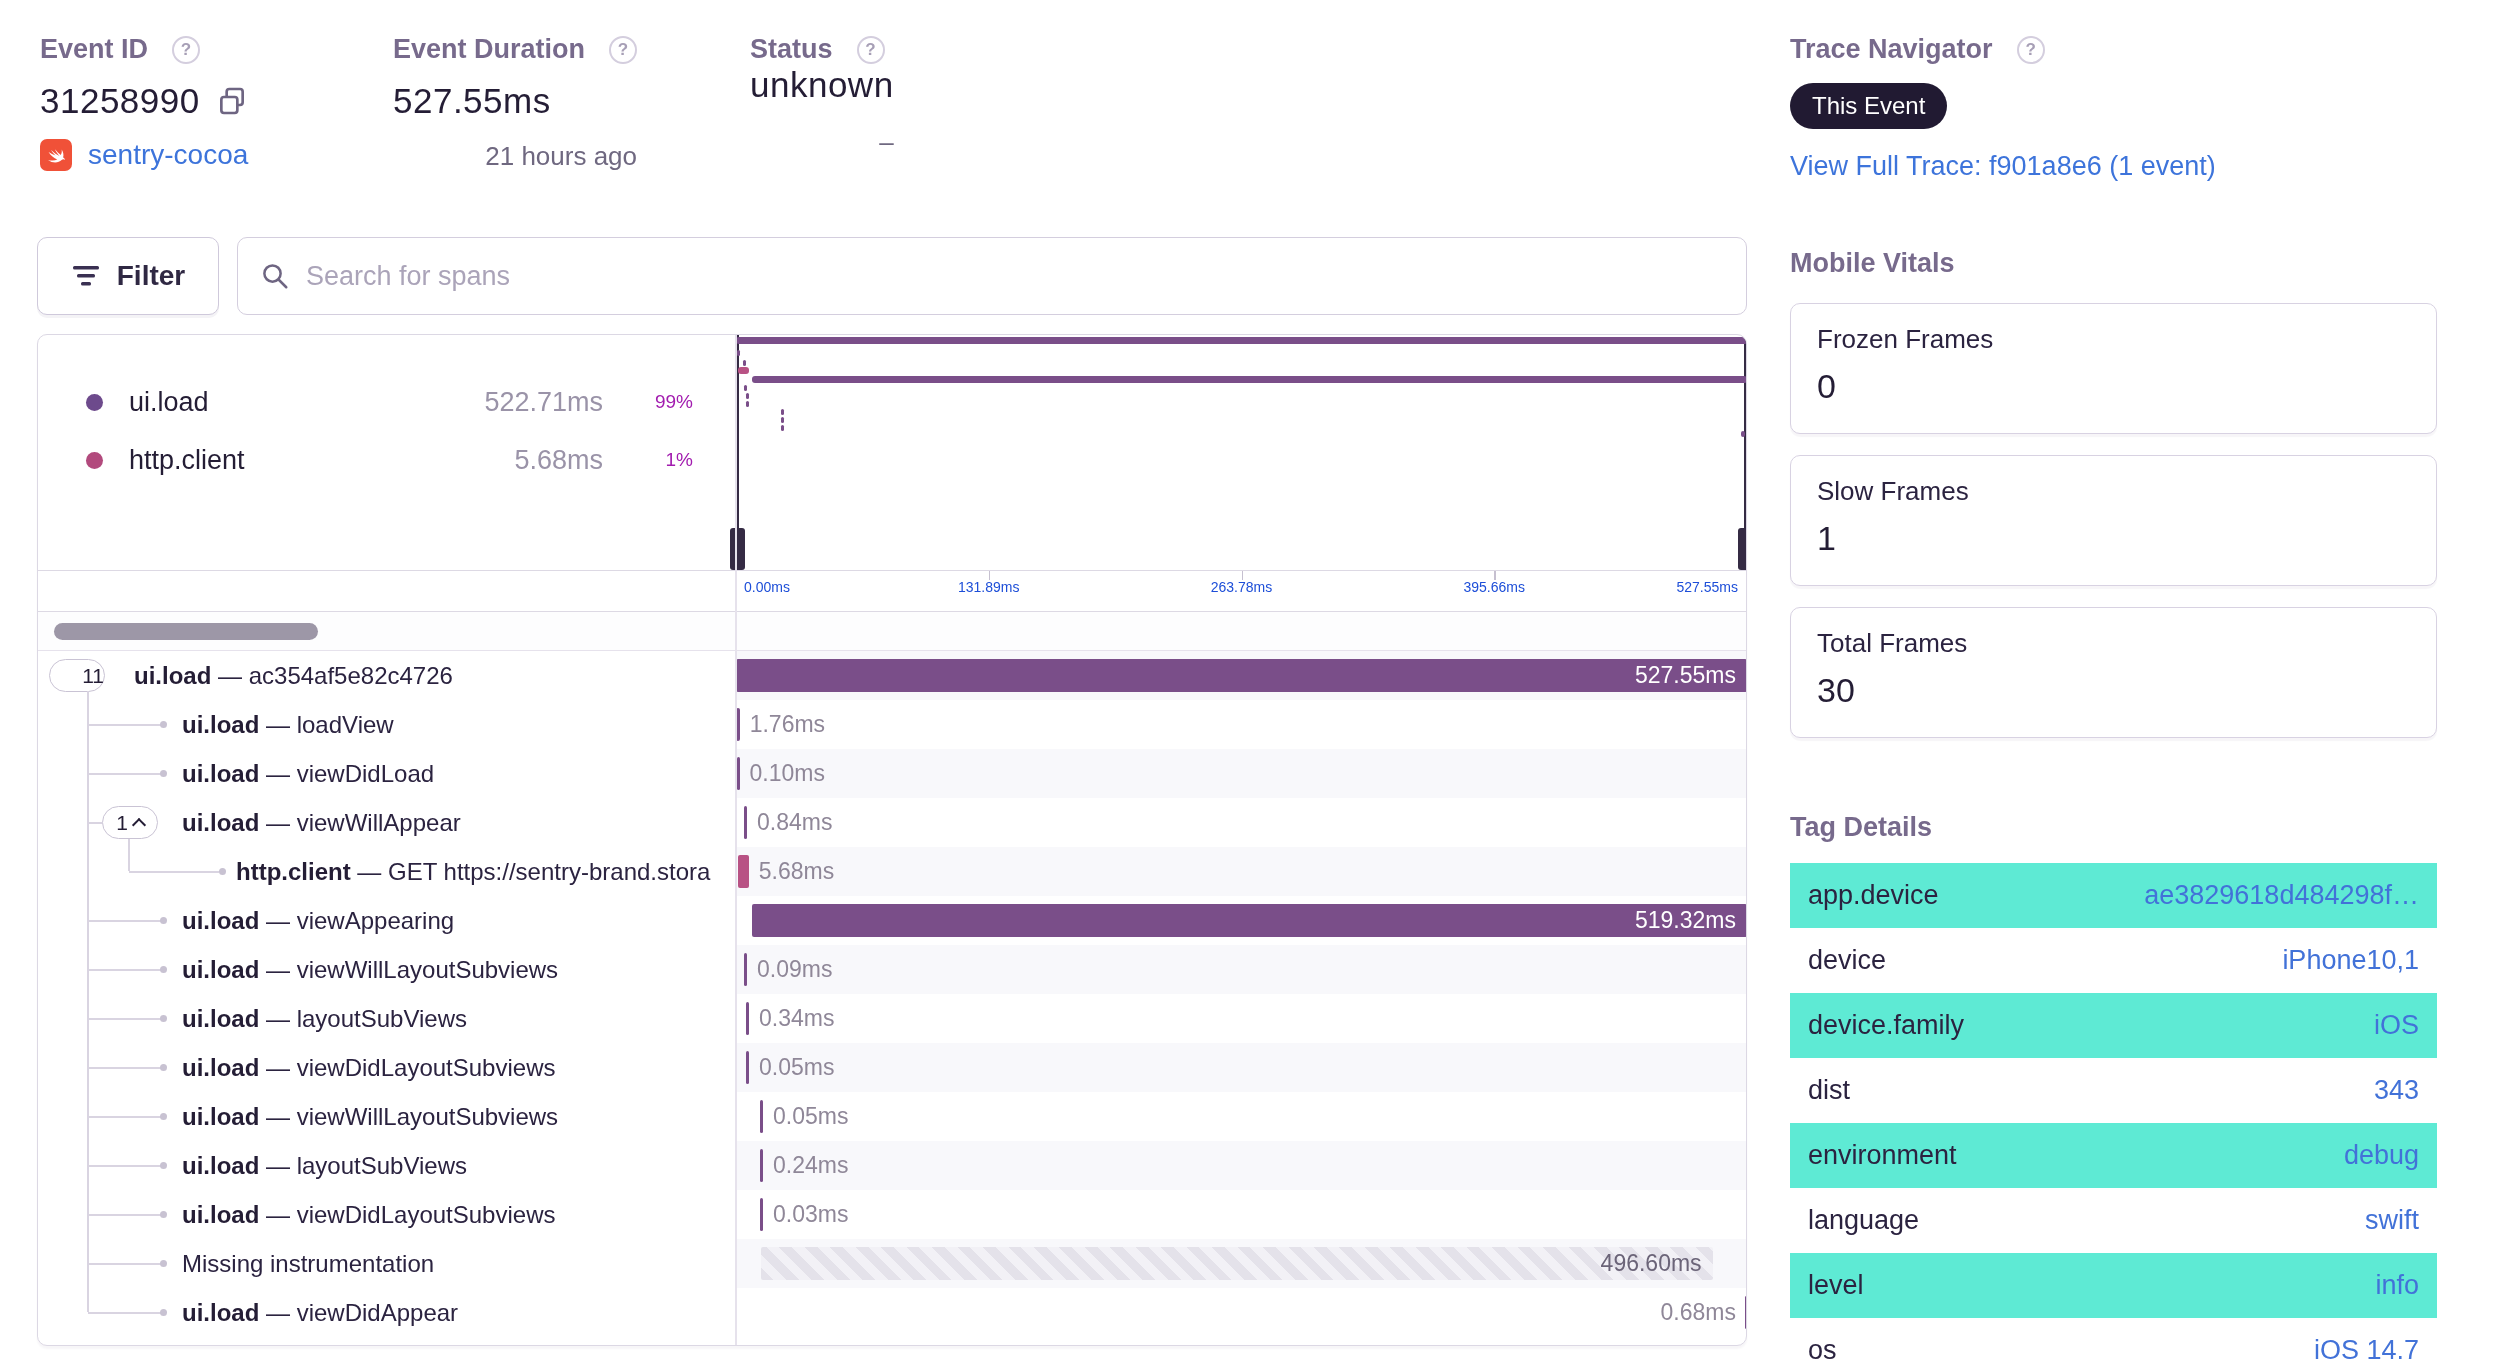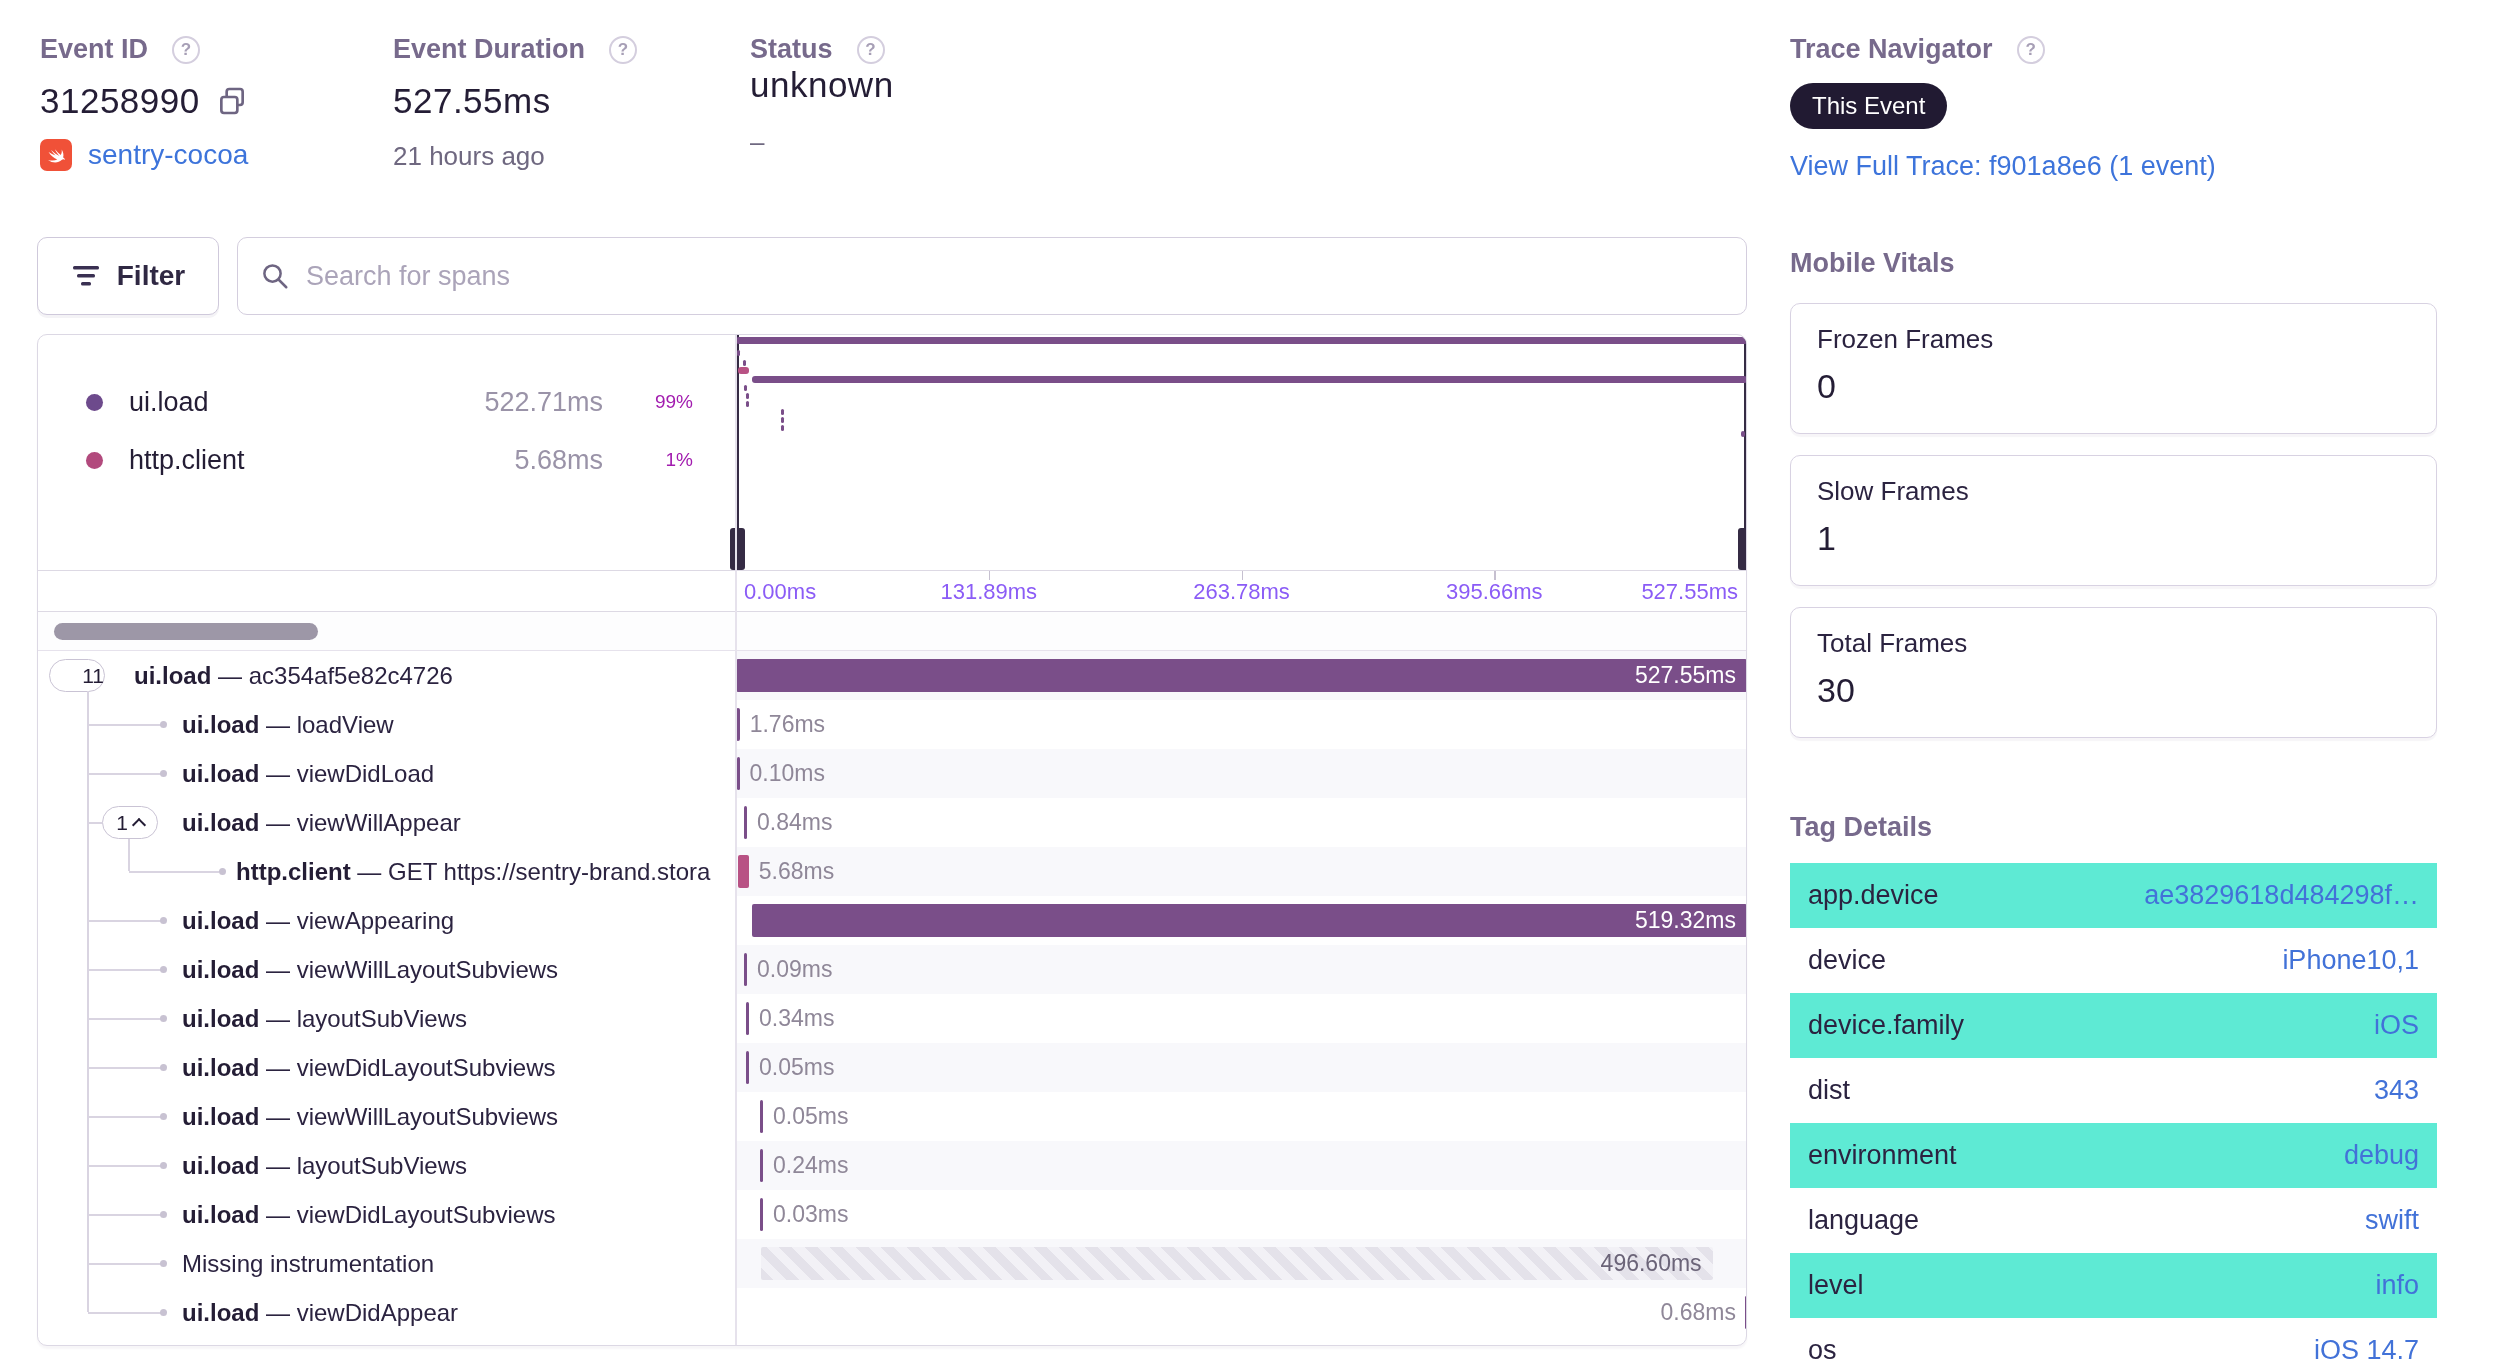--- a/index.html
+++ b/index.html
@@ -5,21 +5,21 @@
   * { margin:0; padding:0; box-sizing:border-box; }
   html,body { width:2494px; height:1366px; overflow:hidden; background:#fff;
     font-family:"Liberation Sans", sans-serif; color:#241d35; }
   .abs { position:absolute; }
 
   
   .hdr-label { display:flex; align-items:center; gap:24px; font-size:27px; font-weight:bold; color:#776a8c; }
   .qicon { width:28px; height:28px; border:2px solid #d4cede; border-radius:50%; color:#a79fb6;
     font-size:17px; display:flex; align-items:center; justify-content:center; font-weight:bold; background:#fff; }
   .hdr-value { font-size:35px; color:#241d35; letter-spacing:.5px; }
-  .hdr-sub { font-size:26px; color:#6f6880; }
+  .hdr-sub { font-size:26px; color:#6f6880;text-align:right; }
   .link { color:#3d74db; text-decoration:none; cursor:pointer; }
   .badge { display:inline-block; background:#211a32; color:#fff; font-size:24px; padding:9px 22px; border-radius:26px; }
   .swift-box { width:32px; height:32px; border-radius:7px; background:#f05138; display:inline-flex; align-items:center; justify-content:center; }
 
   
   .filter-btn { left:37px; top:237px; width:182px; height:78px; background:#fff; border:1.5px solid #cfc9db;
     border-radius:10px; display:flex; align-items:center; justify-content:center; gap:16px; cursor:pointer;
     box-shadow:0 3px 0 rgba(40,20,70,.05); }
   .filter-btn span { font-size:28px; font-weight:bold; color:#2f2843; }
   .search-box { left:237px; top:237px; width:1510px; height:78px; background:#fff; border:1.5px solid #d4cede;
@@ -37,21 +37,21 @@
   .legend-name { font-size:27px; color:#241d35; margin-left:26px; }
   .legend-dur { position:absolute; right:132px; font-size:27px; color:#9a93a8; }
   .legend-pct { position:absolute; right:42px; font-size:19px; color:#a21caf; }
 
   .minimap { left:698px; top:0; width:1011px; height:235px; }
   .mm-mark { position:absolute; border-radius:3px; }
   .mm-line { position:absolute; top:0; width:3px; height:235px; background:#352b44; }
   .mm-handle { position:absolute; width:15px; height:42px; background:#352b44; border-radius:3px; top:193px; cursor:ew-resize; }
 
   .axis-row { left:0; top:235px; width:1710px; height:42px; border-top:1.5px solid #ddd9e4; border-bottom:1.5px solid #ddd9e4; background:#fff; }
-  .axis-label { position:absolute; top:8px; font-size:22px; color:#8b5cf6; white-space:nowrap; }
+  .axis-label { position:absolute; top:8px; font-size:14px; color:#1d4ed8; white-space:nowrap; }
   .axis-tick { position:absolute; top:0; width:1.5px; height:9px; background:#c6c0d0; }
 
   .scroll-row { left:0; top:277px; width:697px; height:39px; border-bottom:1.5px solid #e6e2ec; background:#fdfdfe; }
   .scroll-thumb { position:absolute; left:16px; top:11px; width:264px; height:17px; border-radius:9px; background:#9d97a7; cursor:pointer; }
   .scroll-row-right { left:697px; top:277px; width:1013px; height:39px; border-bottom:1.5px solid #e6e2ec; background:#fdfdfe; }
 
   .rows { left:0; top:316px; width:1710px; height:686px; }
   .span-row { position:absolute; left:0; width:1710px; height:49px; cursor:pointer; }
   .cell-left { position:absolute; left:0; top:0; width:697px; height:49px; overflow:hidden; background:#fff; }
   .cell-right { position:absolute; left:698px; top:0; width:1012px; height:49px; }

